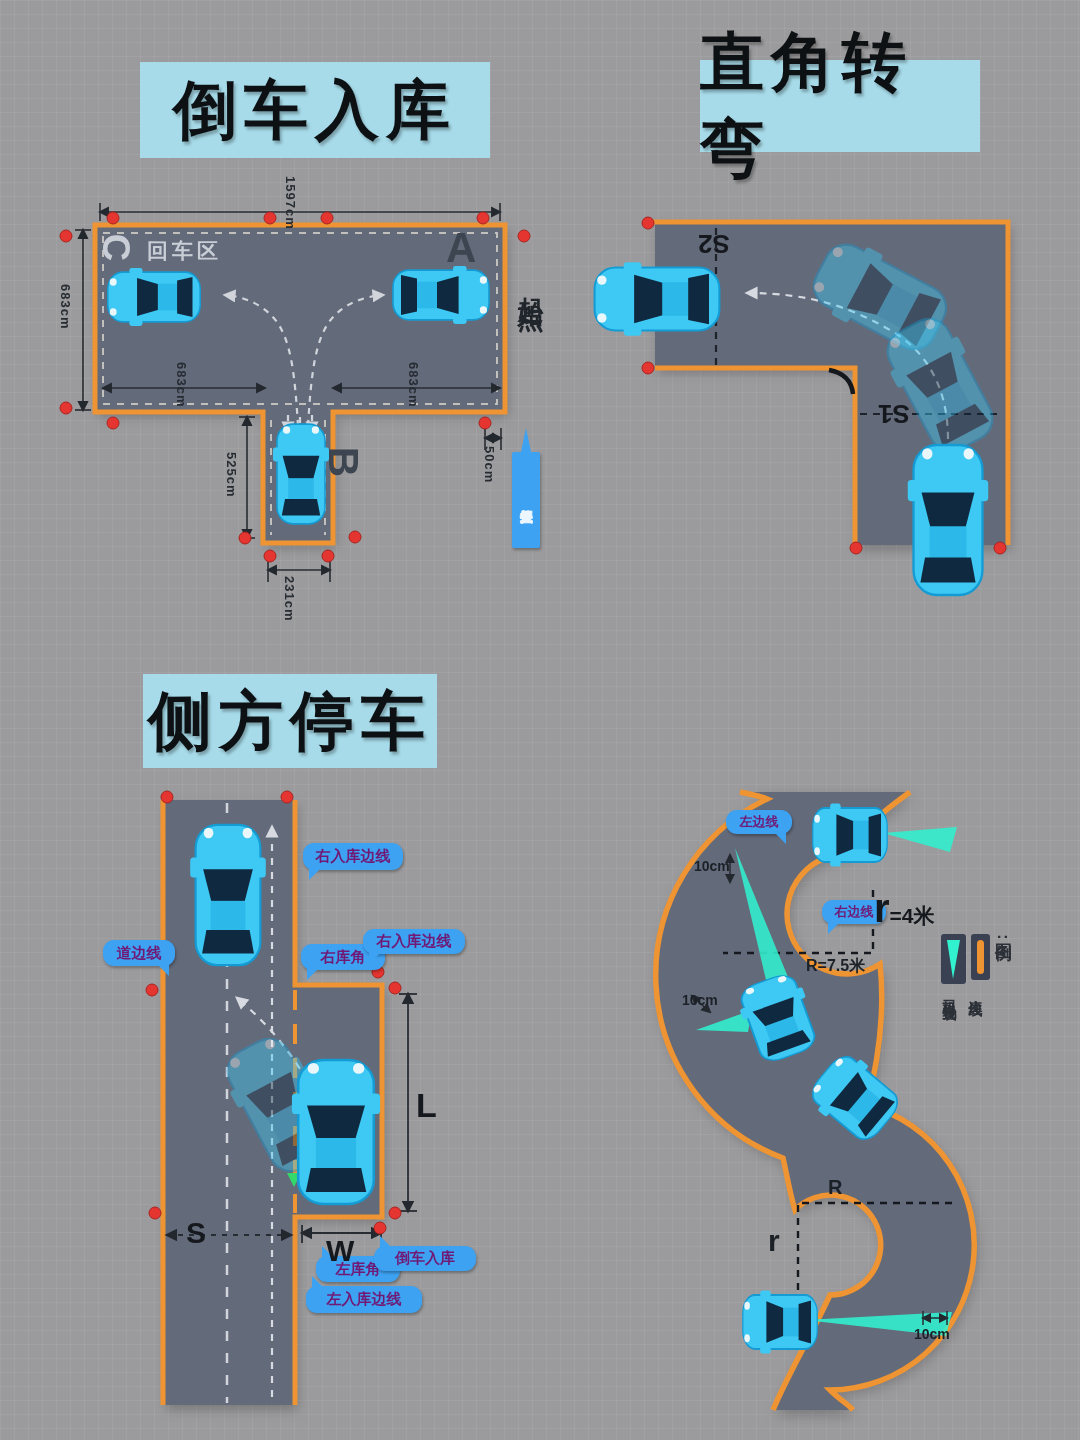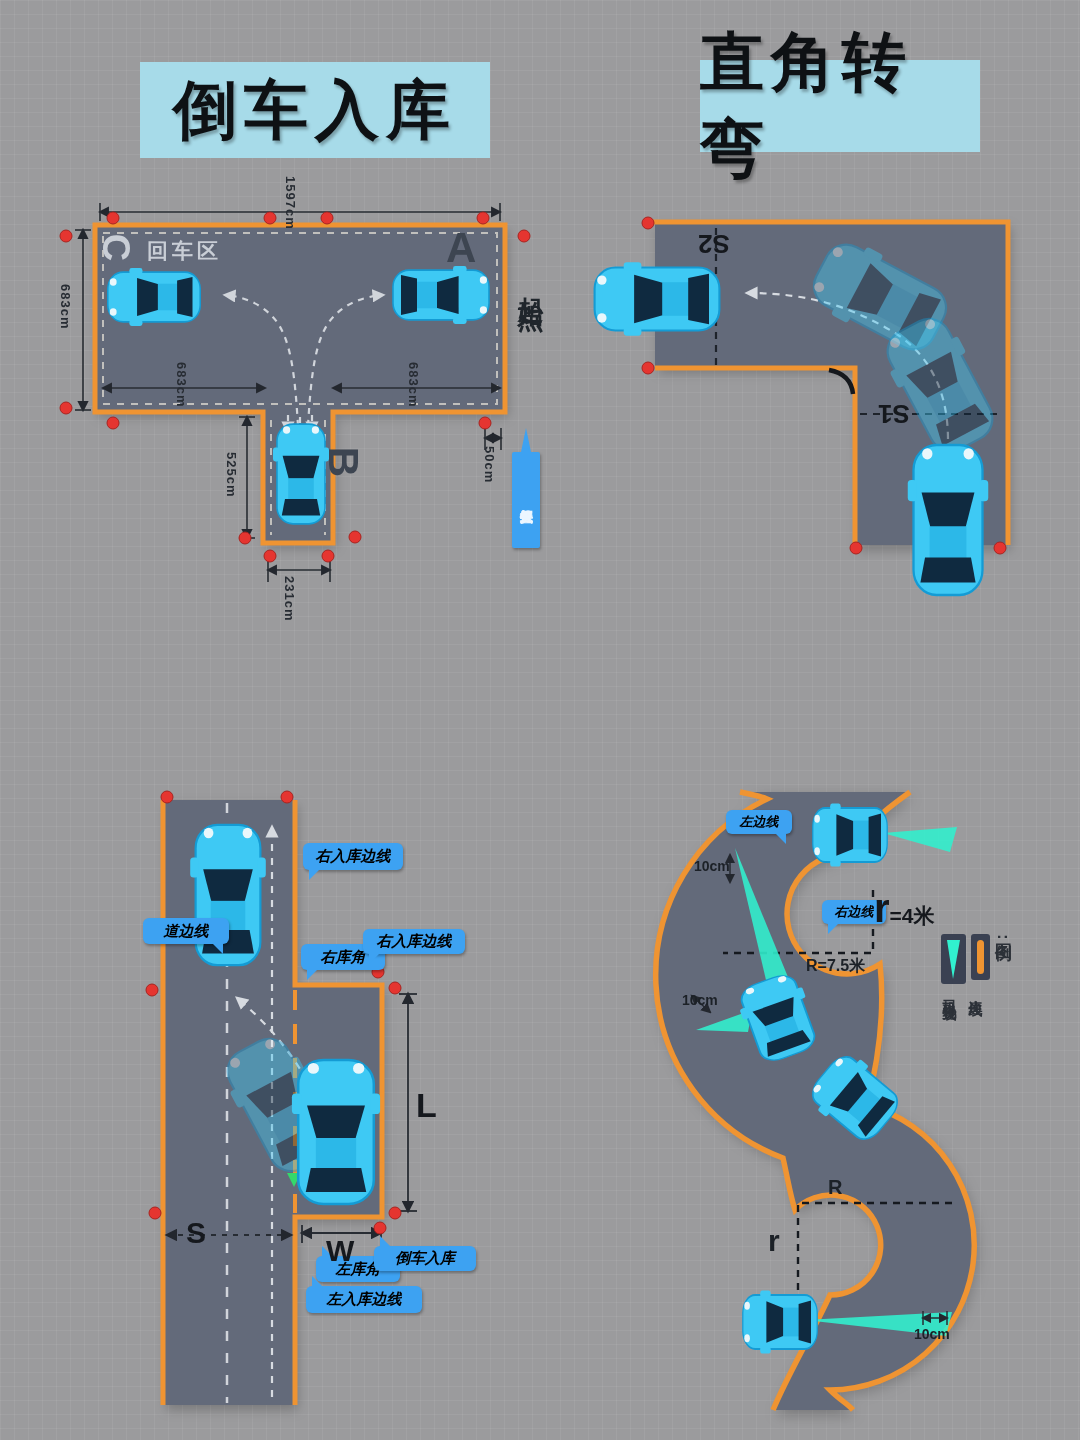--- a/index.html
+++ b/index.html
@@ -18,24 +18,24 @@
     display:flex;align-items:center;justify-content:center;
     font-size:64px;font-weight:900;letter-spacing:7px;
     text-shadow:2px 3px 3px rgba(0,0,0,.28);
   }
   .vtext{writing-mode:vertical-rl;text-orientation:mixed;}
   .dimlab{
     position:absolute;color:#272c33;font-size:13px;font-weight:700;
     writing-mode:vertical-rl;text-orientation:mixed;letter-spacing:1px;white-space:nowrap;
   }
   .tag{
-    position:absolute;background:#3da2f2;color:#000000;
+    position:absolute;background:#3da2f2;color:#701a75;
     display:flex;align-items:center;justify-content:center;
-    font-size:15px;font-weight:700;border-radius:6px;
-    box-shadow:1px 2px 3px rgba(0,0,0,.3);white-space:nowrap;font-style:italic;
+    font-size:15px;font-weight:700;border-radius:11px;
+    box-shadow:1px 2px 3px rgba(0,0,0,.3);white-space:nowrap;
   }
   .tag::after{content:"";position:absolute;width:0;height:0;border-style:solid;border-color:transparent;}
   .pt-bl::after{left:6px;bottom:-10px;border-width:11px 11px 0 0;border-top-color:#3da2f2;}
   .pt-br::after{right:6px;bottom:-10px;border-width:11px 0 0 11px;border-top-color:#3da2f2;}
   .pt-tl::after{left:6px;top:-10px;border-width:0 11px 11px 0;border-bottom-color:#3da2f2;}
   .vtag{
     position:absolute;background:#3da2f2;color:#ecf6ff;border-radius:2px;
     writing-mode:vertical-rl;text-orientation:mixed;
     display:flex;align-items:center;justify-content:center;
     font-size:13px;font-weight:700;box-shadow:1px 2px 3px rgba(0,0,0,.3);
@@ -69,20 +69,21 @@
         <rect x="-16" y="5" width="32" height="27" fill="#2cb8e8"></rect>
         <path d="M-20,30 L20,30 L24,50 L-24,50 Z" fill="#0f2a40"></path>
         <circle cx="-18" cy="-53" r="4.5" fill="#e9f7fb"></circle>
         <circle cx="18" cy="-53" r="4.5" fill="#e9f7fb"></circle>
       </g>
     </defs>
   </svg>
 
   <div class="title" style="left:140px;top:62px;width:350px;height:96px;">倒车入库</div>
   <div class="title" style="left:688px;top:60px;width:280px;height:92px;margin-left:12px;">直角转弯</div>
+  <div class="title" style="left:143px;top:674px;width:294px;height:94px;">侧方停车</div>
 
   <svg style="left:55px;top:170px;" width="510" height="470" viewBox="0 0 510 470">
     <defs>
       <marker id="q1a" viewBox="0 0 10 10" refX="8" refY="5" markerWidth="7" markerHeight="7" orient="auto-start-reverse">
           <path d="M0,0 L10,5 L0,10 z" fill="#23272e"></path>
         </marker>
       <marker id="q1p" viewBox="0 0 10 10" refX="8" refY="5" markerWidth="6" markerHeight="6" orient="auto-start-reverse">
           <path d="M0,0 L10,5 L0,10 z" fill="#d7dbe1"></path>
         </marker>
       <filter id="q1sh" x="-20%" y="-20%" width="140%" height="140%">
@@ -223,21 +224,21 @@
         <circle cx="67" cy="205" r="6"></circle>
       <circle cx="293" cy="187" r="6"></circle>
         <circle cx="310" cy="203" r="6"></circle>
       <circle cx="70" cy="428" r="6"></circle>
         <circle cx="310" cy="428" r="6"></circle>
         <circle cx="295" cy="443" r="6"></circle>
     </g>
   </svg>
 
   <div class="tag pt-bl" style="left:303px;top:843px;width:100px;height:27px;">右入库边线</div>
-  <div class="tag pt-br" style="left:103px;top:918px;width:86px;height:26px;margin-left:40px;">道边线</div>
+  <div class="tag pt-br" style="left:103px;top:940px;width:72px;height:26px;">道边线</div>
   <div class="tag pt-bl" style="left:301px;top:944px;width:84px;height:26px;">右库角</div>
   <div class="tag pt-bl" style="left:363px;top:929px;width:102px;height:25px;">右入库边线</div>
   <div class="tag pt-tl" style="left:316px;top:1256px;width:84px;height:26px;">左库角</div>
   <div class="tag pt-tl" style="left:374px;top:1246px;width:102px;height:25px;">倒车入库</div>
   <div class="tag pt-tl" style="left:306px;top:1286px;width:116px;height:27px;">左入库边线</div>
   <div class="bigdim" style="left:416px;top:1086px;font-size:34px;">L</div>
   <div class="bigdim" style="left:326px;top:1234px;font-size:30px;">W</div>
   <div class="bigdim" style="left:186px;top:1216px;font-size:30px;">S</div>
 
   <svg style="left:630px;top:780px;" width="450" height="660" viewBox="0 0 450 660">

